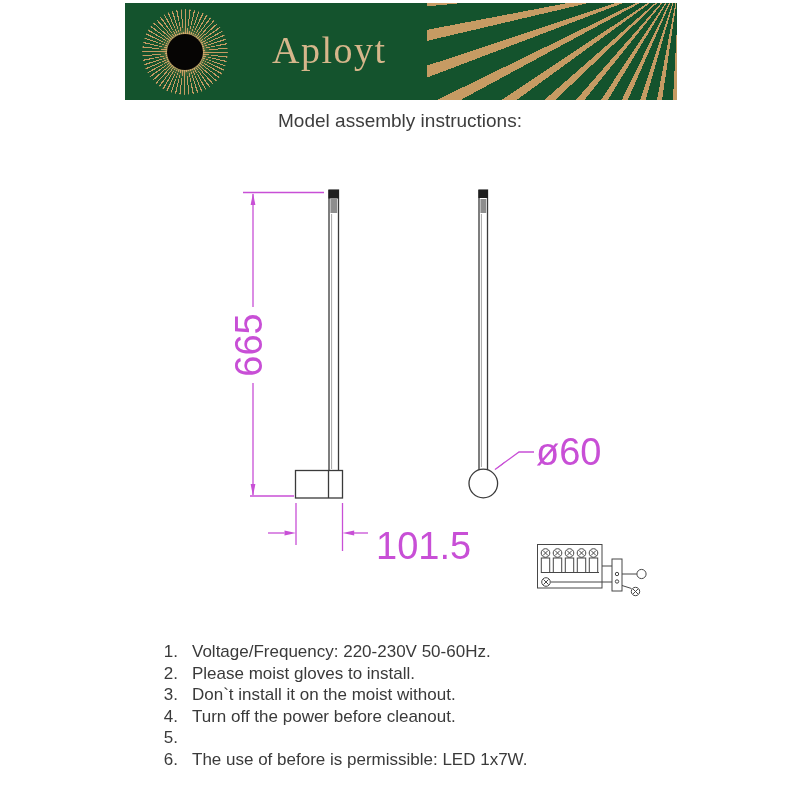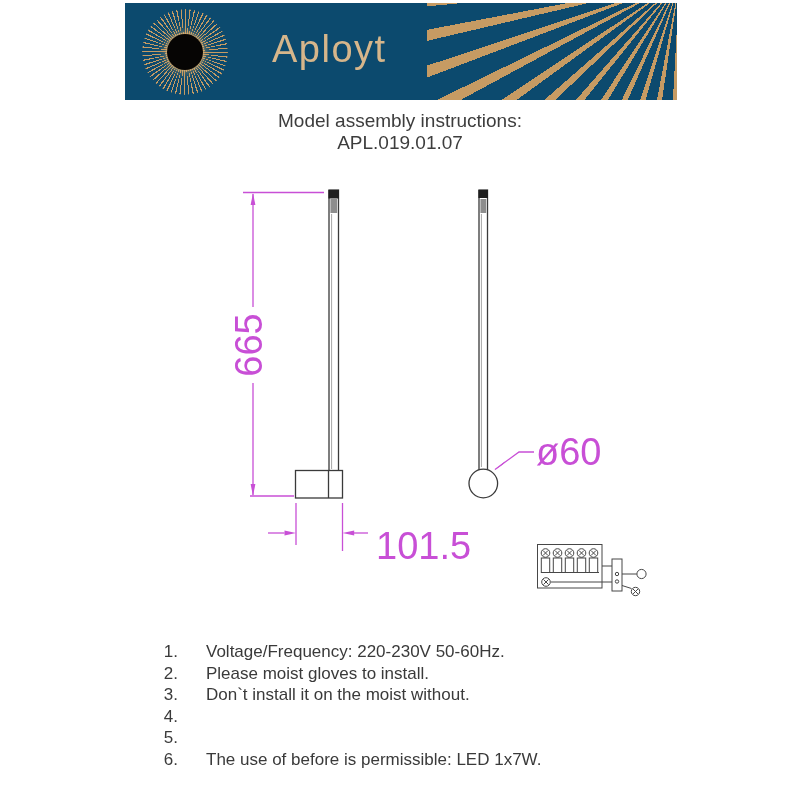--- a/index.html
+++ b/index.html
@@ -1,21 +1,21 @@
 <!DOCTYPE html>
 <html><head>
 <meta charset="utf-8">
 <style>
   html,body{margin:0;padding:0;background:#ffffff;}
   .page{position:relative;width:800px;height:800px;background:#ffffff;overflow:hidden;
         font-family:"Liberation Sans",sans-serif;}
 
   
   .banner{position:absolute;left:125px;top:3px;width:552px;height:97px;
-          background:#0c4a6e;overflow:hidden;}
+          background:#14532d;overflow:hidden;font-family:Liberation Serif, serif;}
   .sunburst{position:absolute;left:17px;top:6px;width:86px;height:86px;}
   .sunburst .rays{position:absolute;inset:0;border-radius:50%;
       background:repeating-conic-gradient(#c69b63 0deg 1.7deg,rgba(0,0,0,0) 1.7deg 6deg);
       -webkit-mask:radial-gradient(circle,transparent 0 21%,#000 27% 74%,transparent 96%);
       mask:radial-gradient(circle,transparent 0 21%,#000 27% 74%,transparent 96%);}
   .sunburst .core{position:absolute;left:25px;top:25px;width:36px;height:36px;border-radius:50%;
       background:#060504;box-shadow:0 0 10px 3px rgba(208,160,92,.55),0 0 2px 1px rgba(230,190,130,.8);}
   .brand{position:absolute;left:147px;top:25px;font-size:38px;font-weight:400;
          letter-spacing:1.5px;color:#d6b68b;}
   .corner-rays{position:absolute;right:0;top:0;width:250px;height:97px;
@@ -28,39 +28,38 @@
 
   
   svg.drawing{position:absolute;left:0;top:0;}
   .dim-text{font-family:"Liberation Sans",sans-serif;font-size:38px;fill:#c84fd6;}
 
   
   .instructions{position:absolute;left:156px;top:641px;width:540px;
                 color:#3a3a3a;font-size:17px;line-height:21.6px;}
   .instructions .row{display:flex;}
   .instructions .num{width:22px;text-align:right;flex:none;}
-  .instructions .txt{margin-left:28px;}
+  .instructions .txt{margin-left:14px;}
 </style>
 </head>
 <body>
 
 <div class="page">
 
   <div class="banner">
     <div class="sunburst">
       <div class="rays"></div>
       <div class="core"></div>
     </div>
     <div class="brand">Aployt</div>
     <div class="corner-rays"></div>
   </div>
 
   <div class="title">
     <div>Model assembly instructions:</div>
-    <div>APL.019.01.07</div>
   </div>
 
   <svg class="drawing" width="800" height="800" viewBox="0 0 800 800">
 
     <g stroke="#3a3a3a" stroke-width="1.3" fill="none">
       <rect x="329" y="190" width="9.5" height="281" fill="#ffffff"></rect>
       <rect x="328.4" y="190" width="10.6" height="8.5" fill="#1e1e1e" stroke="none"></rect>
       <rect x="330.4" y="199" width="6.8" height="14" fill="#8d8d8d" stroke="none"></rect>
       <line x1="331.6" y1="214" x2="331.6" y2="469" stroke="#a6a6a6" stroke-width="1"></line>
       <rect x="295.5" y="470.5" width="47" height="27.5" fill="#ffffff"></rect>
@@ -154,20 +153,21 @@
     <div class="row">
       <span class="num">2.</span>
       <span class="txt">Please moist gloves to install.</span>
     </div>
     <div class="row">
       <span class="num">3.</span>
       <span class="txt">Don`t install it on the moist without.</span>
     </div>
     <div class="row">
       <span class="num">4.</span>
+      <span class="txt">Turn off the power before cleanout.</span>
     </div>
     <div class="row">
       <span class="num">5.</span>
     </div>
     <div class="row">
       <span class="num">6.</span>
       <span class="txt">The use of before is permissible: LED 1x7W.</span>
     </div>
   </div>
 

